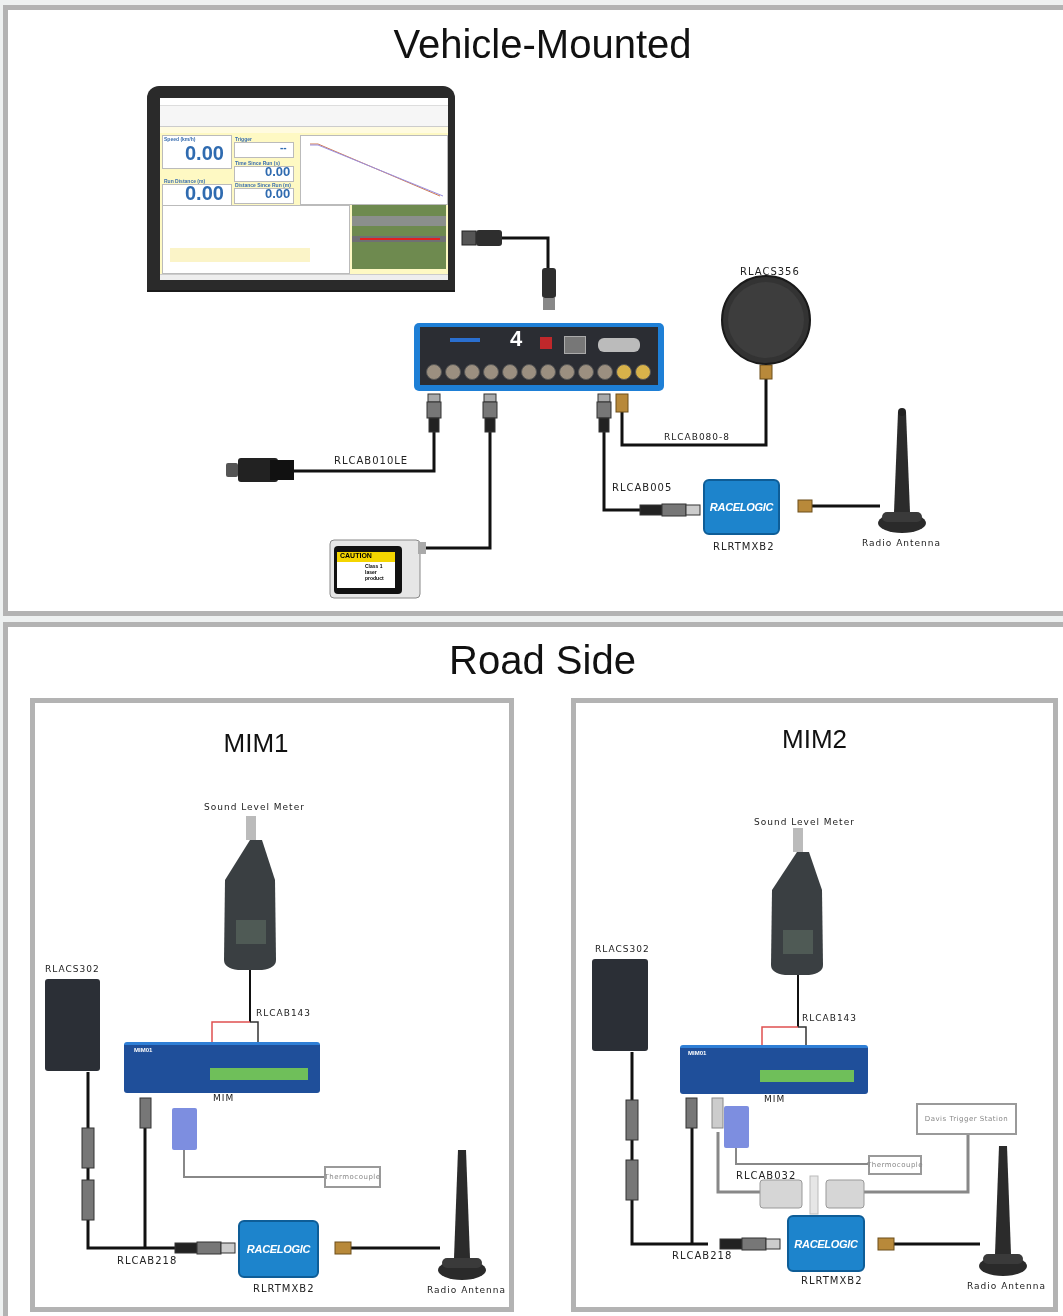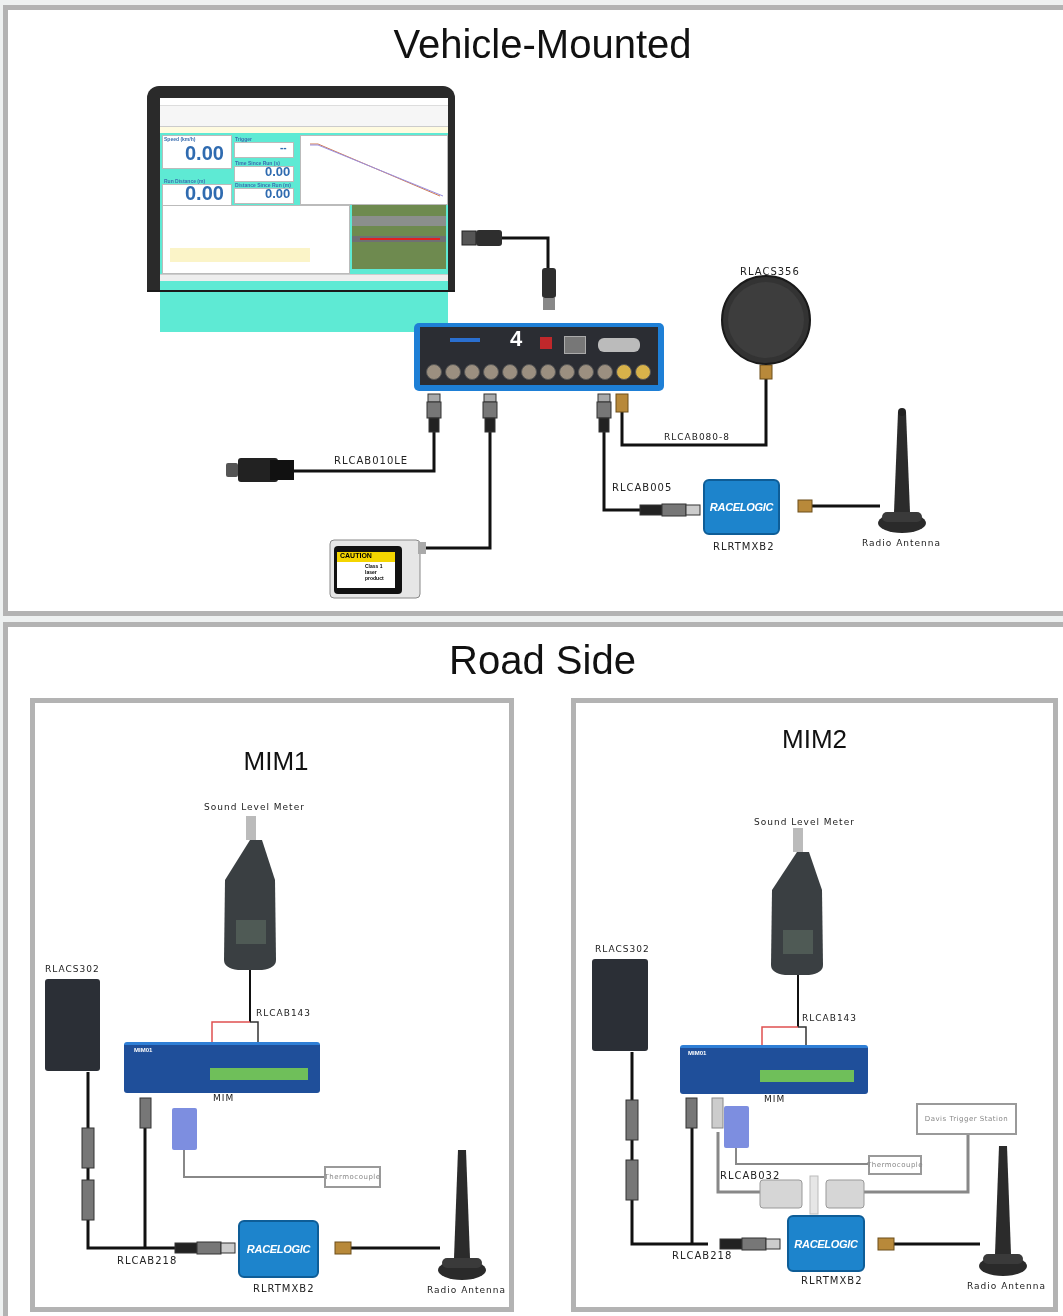--- a/index.html
+++ b/index.html
@@ -3,21 +3,21 @@
 <meta charset="utf-8">
 <style>
   html,body{margin:0;padding:0;}
   body{width:1063px;height:1316px;background:#eef1f1;position:relative;overflow:hidden;font-family:"Liberation Sans",sans-serif;}
   .panel{position:absolute;background:#fff;border:5px solid #b3b3b3;box-sizing:border-box;}
   .title{position:absolute;font-family:"Liberation Sans",sans-serif;color:#111;text-align:center;}
   .lbl{position:absolute;font-family:"DejaVu Sans",sans-serif;font-size:10px;letter-spacing:1px;color:#222;white-space:nowrap;}
   .box{position:absolute;border:2px solid #9a9a9a;background:#fff;font-family:"DejaVu Sans",sans-serif;font-size:7px;color:#888;display:flex;align-items:center;justify-content:center;box-sizing:border-box;letter-spacing:.5px;}
   svg{position:absolute;left:0;top:0;overflow:visible;}
   .abs{position:absolute;}
-  .laptop-screen{position:absolute;left:160px;top:98px;width:288px;height:234px;background:#5eead4;overflow:hidden;}
+  .laptop-screen{position:absolute;left:160px;top:98px;width:288px;height:182px;background:#fef9c3;overflow:hidden;}
   .app-title{height:7px;background:#fff;border-bottom:1px solid #ddd;font-size:4px;line-height:7px;padding-left:6px;color:#333;}
   .app-ribbon{height:20px;background:#f6f6f6;border-bottom:1px solid #ccc;}
   .tile{position:absolute;border:1px solid #bbb;background:#fff;}
   .tile-h{position:absolute;font-size:5px;font-weight:bold;color:#3b6fb0;font-family:"Liberation Sans",sans-serif;}
   .big{position:absolute;font-weight:bold;color:#2f6bb0;font-family:"Liberation Sans",sans-serif;}
   .racelogic{position:absolute;background:#1d84cc;border:2px solid #0e5d97;border-radius:6px;color:#fff;font-family:"Liberation Sans",sans-serif;font-weight:bold;font-style:italic;font-size:11px;display:flex;align-items:center;justify-content:center;letter-spacing:-.3px;box-sizing:border-box;}
 </style>
 </head>
 <body>
 
@@ -157,21 +157,21 @@
 <div class="lbl" style="left:664px;top:432px;font-size:9px;">RLCAB080-8</div>
 <div class="lbl" style="left:612px;top:482px;">RLCAB005</div>
 <div class="racelogic" style="left:703px;top:479px;width:77px;height:56px;">RACELOGIC</div>
 <div class="lbl" style="left:713px;top:541px;">RLRTMXB2</div>
 <div class="lbl" style="left:862px;top:538px;font-size:9px;">Radio Antenna</div>
 
 <div class="panel" style="left:3px;top:622px;width:1065px;height:700px;"></div>
 <div class="title" style="left:0;width:1085px;top:638px;font-size:40px;">Road Side</div>
 
 <div class="panel" style="left:30px;top:698px;width:484px;height:614px;"></div>
-<div class="title" style="left:34px;width:484px;top:728px;font-size:26px;margin-top:18px;">MIM1</div>
+<div class="title" style="left:14px;width:484px;top:728px;font-size:26px;">MIM1</div>
 <div class="panel" style="left:571px;top:698px;width:487px;height:614px;"></div>
 <div class="title" style="left:571px;width:487px;top:724px;font-size:26px;">MIM2</div>
 
 <svg width="1063" height="1316">
 
   <polyline points="88,1072 88,1248 175,1248" fill="none" stroke="#111" stroke-width="3"></polyline>
   <line x1="145" y1="1100" x2="145" y2="1248" stroke="#111" stroke-width="3"></line>
   <polyline points="184,1150 184,1177 324,1177" fill="none" stroke="#888" stroke-width="2"></polyline>
   <line x1="350" y1="1248" x2="440" y2="1248" stroke="#111" stroke-width="3"></line>
   <line x1="250" y1="970" x2="250" y2="1022" stroke="#111" stroke-width="2"></line>
@@ -268,17 +268,17 @@
 
 <div class="lbl" style="left:754px;top:817px;font-size:9px;">Sound Level Meter</div>
 <div class="lbl" style="left:802px;top:1013px;font-size:9px;">RLCAB143</div>
 <div class="lbl" style="left:595px;top:944px;font-size:9px;">RLACS302</div>
 <div class="abs" style="left:680px;top:1045px;width:188px;height:46px;background:#1f4f9a;border-radius:3px;border-top:3px solid #2f7fd6;"></div>
 <div class="abs" style="left:688px;top:1050px;font-size:6px;font-weight:bold;color:#fff;">MIM01</div>
 <div class="abs" style="left:760px;top:1070px;width:94px;height:12px;background:#6fbf5a;"></div>
 <div class="lbl" style="left:764px;top:1094px;font-size:9px;">MIM</div>
 <div class="box" style="left:916px;top:1103px;width:101px;height:32px;font-size:7px;">Davis Trigger Station</div>
 <div class="box" style="left:868px;top:1155px;width:54px;height:20px;">Thermocouple</div>
-<div class="lbl" style="left:720px;top:1170px;">RLCAB032</div>
+<div class="lbl" style="left:720px;top:1170px;padding-left:16px;">RLCAB032</div>
 <div class="lbl" style="left:672px;top:1250px;">RLCAB218</div>
 <div class="racelogic" style="left:787px;top:1215px;width:78px;height:57px;">RACELOGIC</div>
 <div class="lbl" style="left:801px;top:1275px;">RLRTMXB2</div>
 <div class="lbl" style="left:967px;top:1281px;font-size:9px;">Radio Antenna</div>
 
 </body></html>

